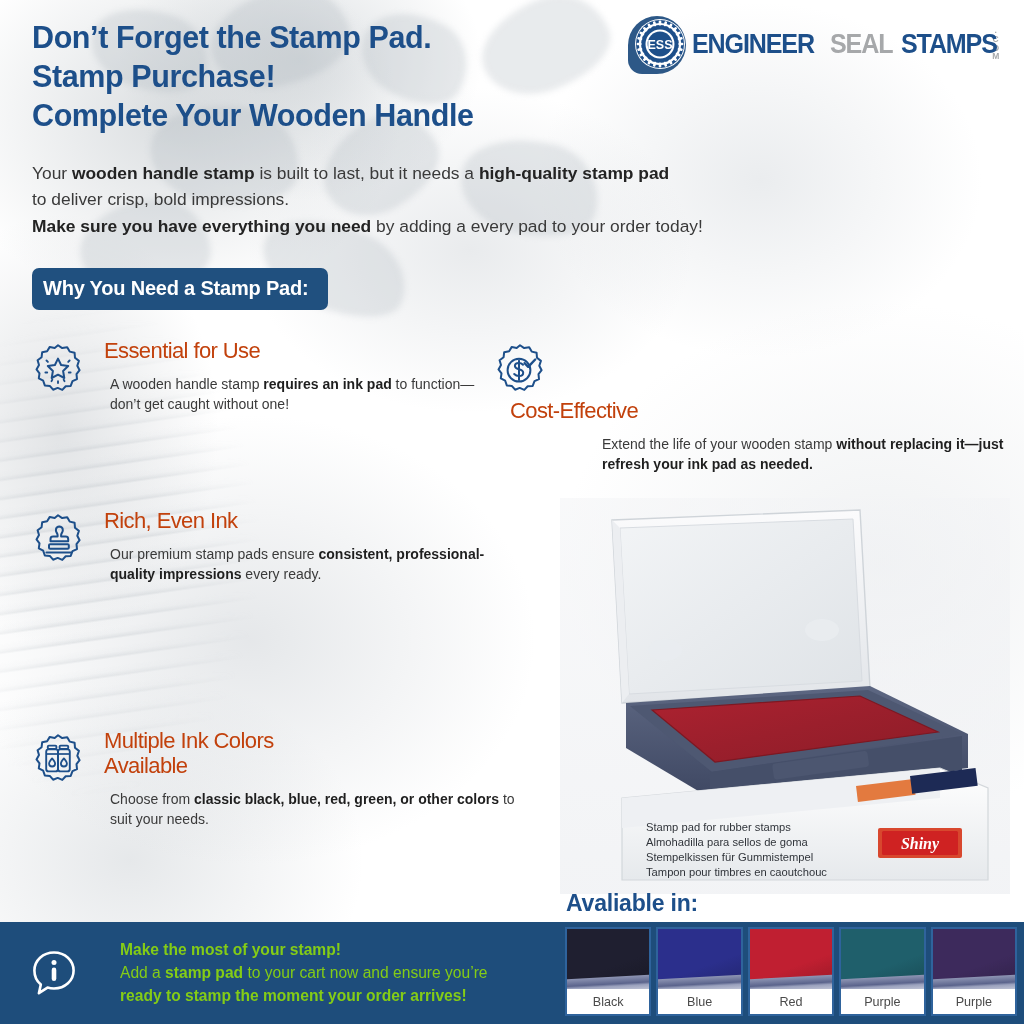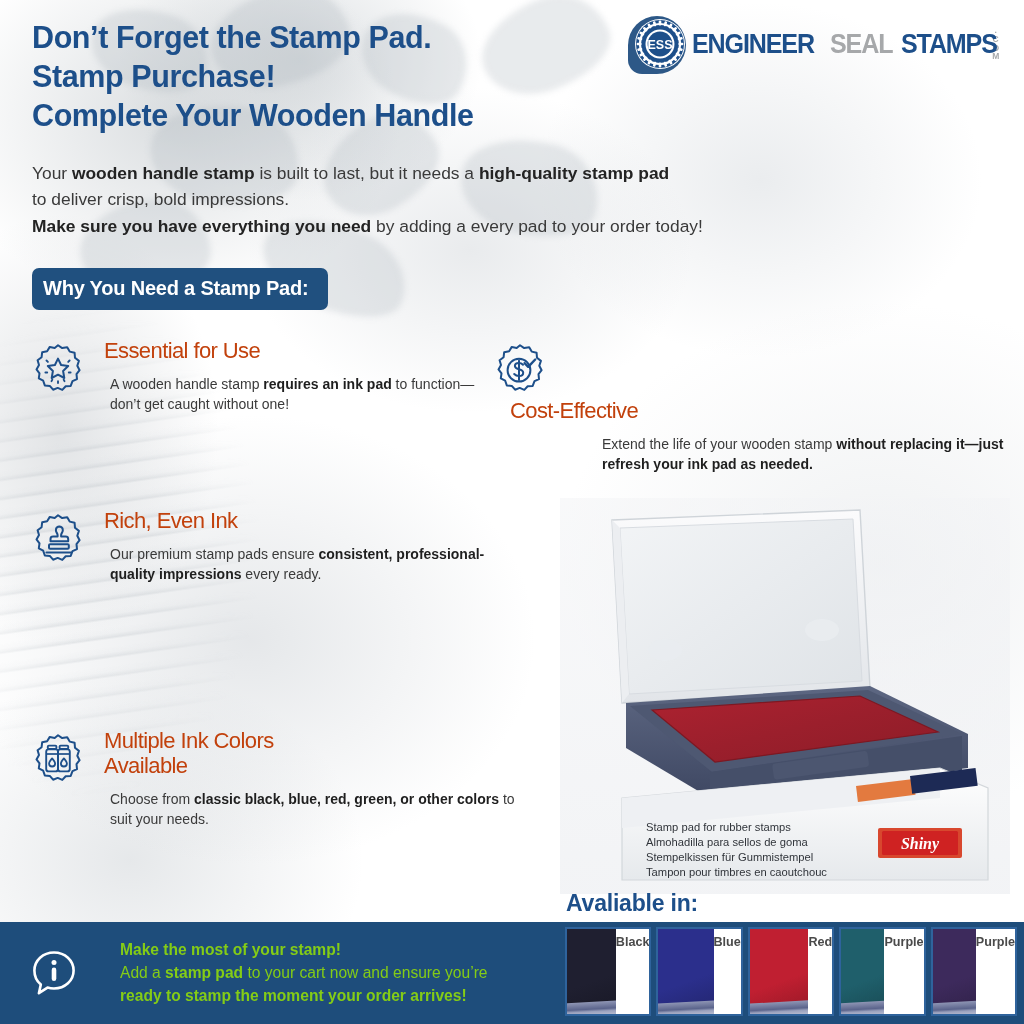--- a/index.html
+++ b/index.html
@@ -230,22 +230,22 @@
     display: flex;
     gap: 5px;
     padding: 5px 3px 4px 3px;
     z-index: 4;
   }
   .swatch {
     flex: 1 1 0;
     background: #ffffff;
     border: 2.2px solid #2f639c;
     display: flex;
+    flex-direction: column;
     overflow: hidden;
-    font-weight: bold;
   }
   .swatch-color {
     flex: 1 1 auto;
     position: relative;
     overflow: hidden;
   }
   .swatch-color::after {
     
     content: "";
     position: absolute;

